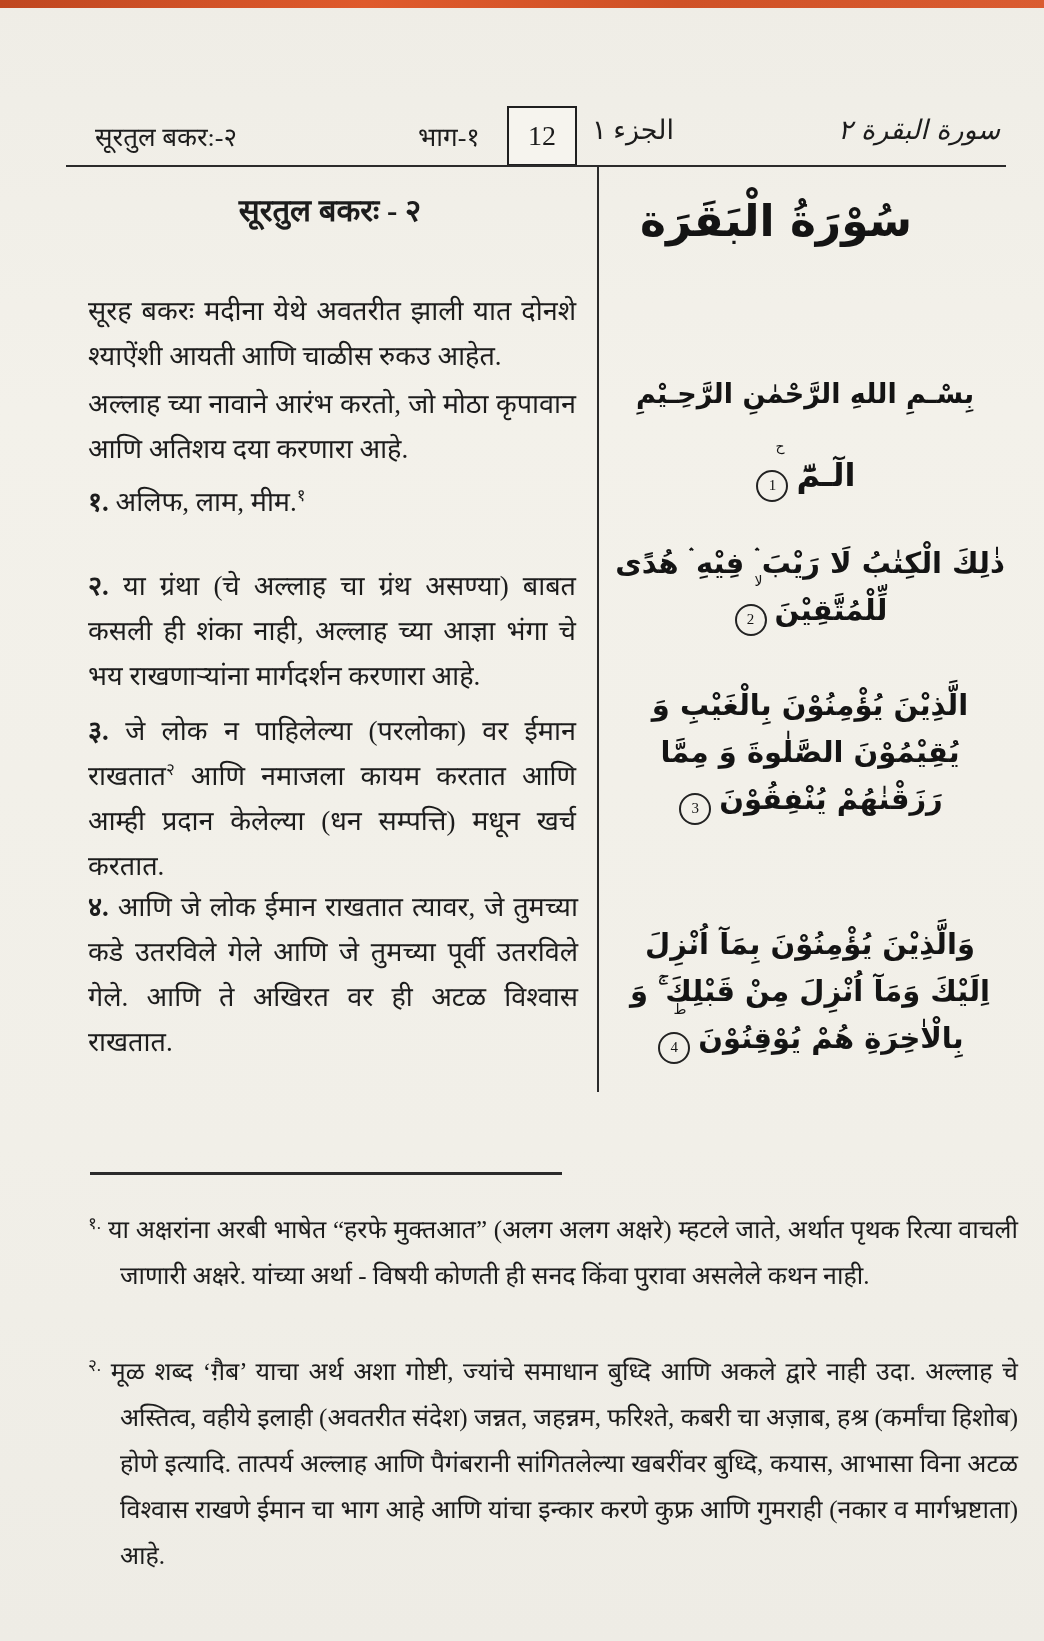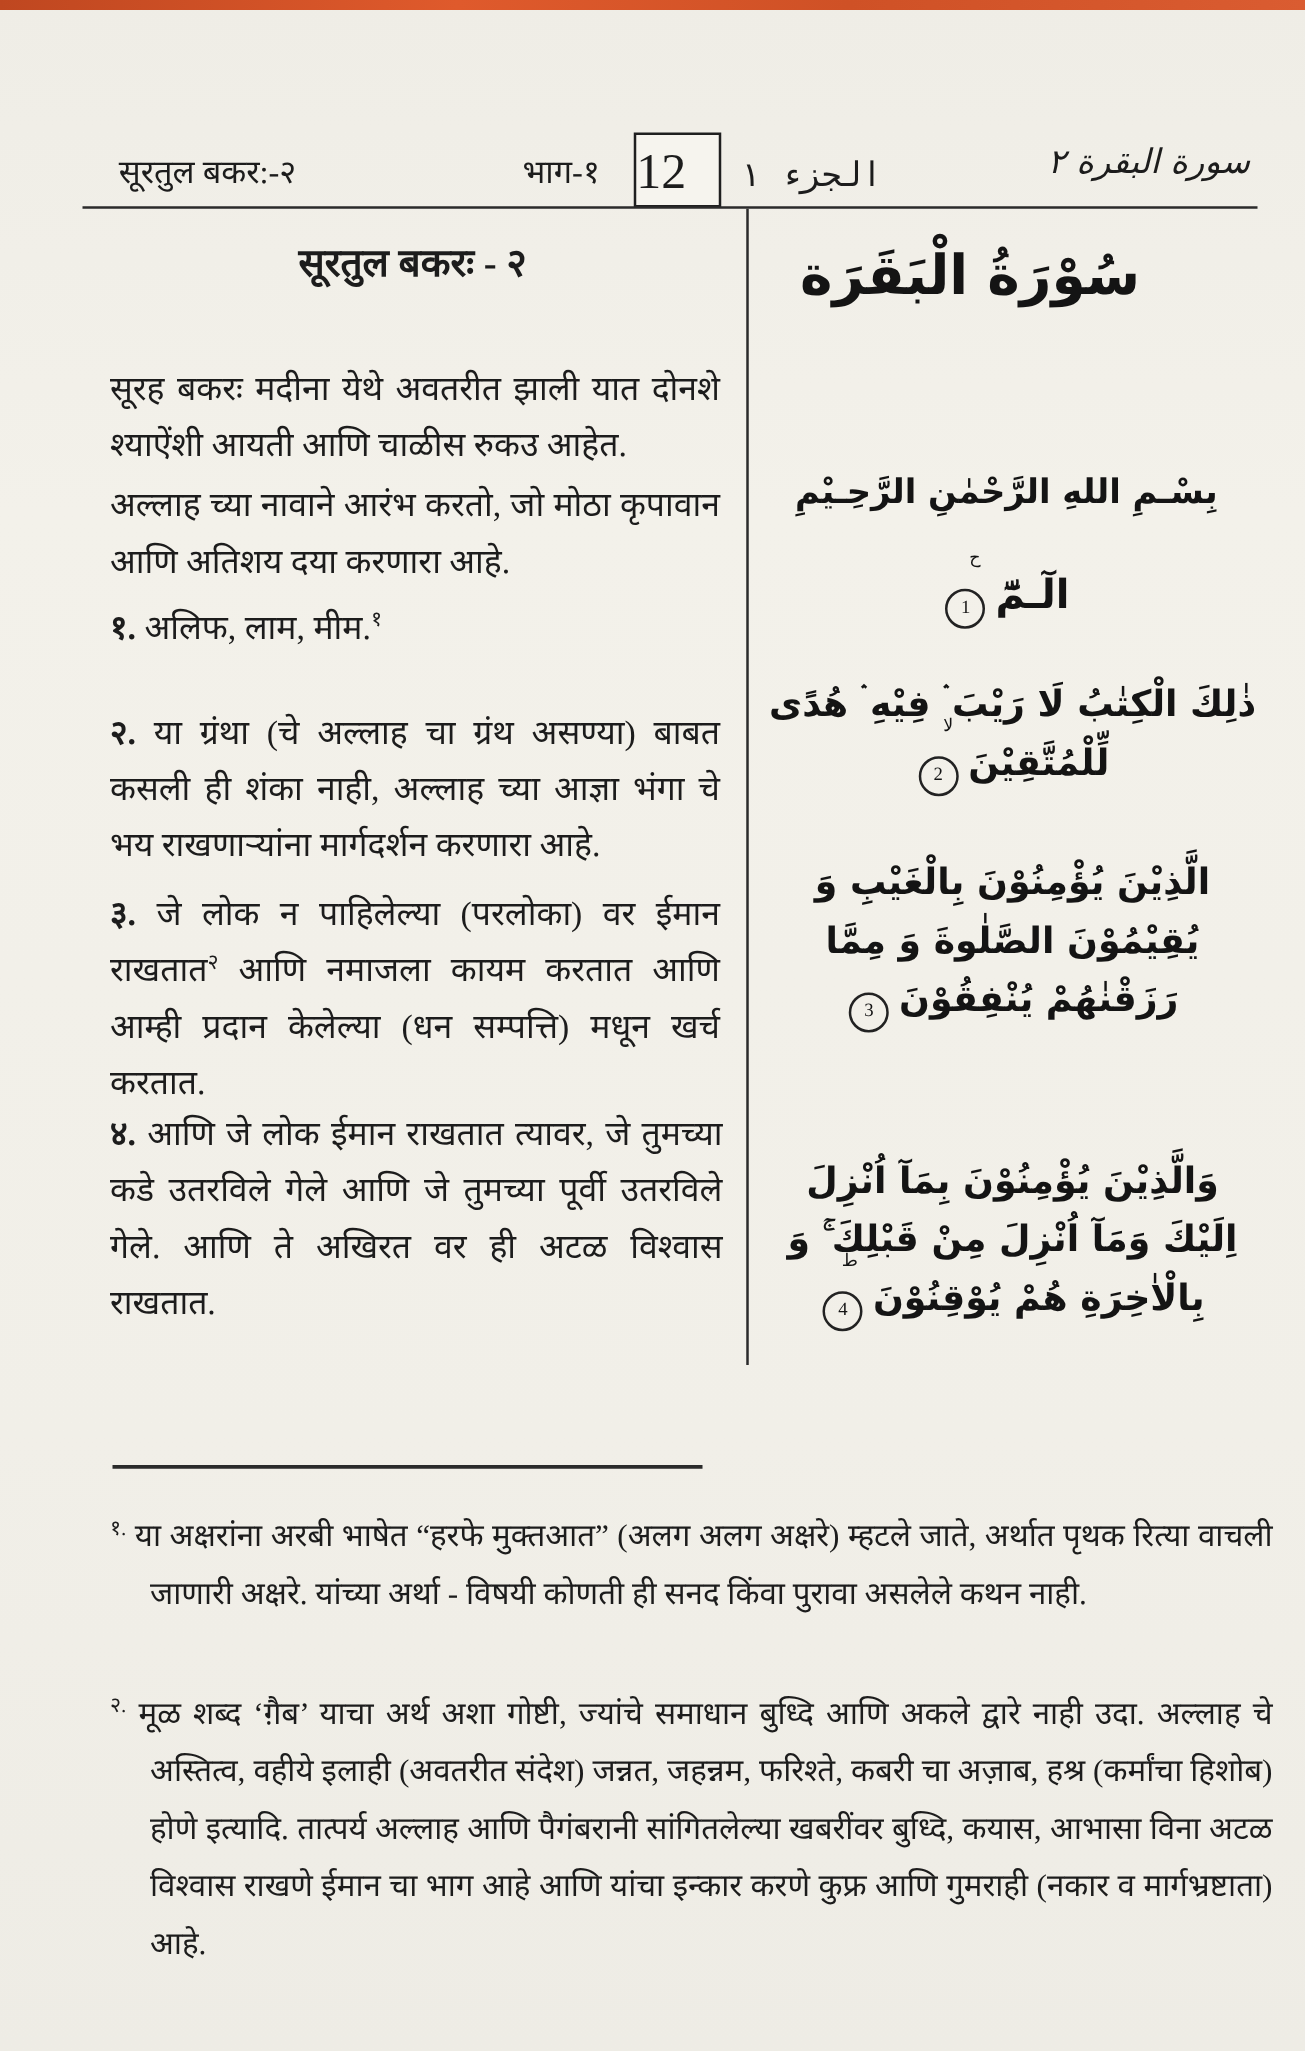--- a/index.html
+++ b/index.html
@@ -17,24 +17,24 @@
     background:linear-gradient(90deg,#bf4720 0%,#df5a2c 35%,#cf5126 65%,#da5c31 100%);
   }
   .abs{position:absolute;}
   
   .hdr{font-size:26px;white-space:nowrap;}
   .hdr-left{left:95px;top:118px;}
   .hdr-part{left:418px;top:118px;}
   .hdr-box{
     left:507px;top:106px;width:66px;height:56px;
     border:2px solid #1f1f1f;background:#f6f4ee;
-    display:flex;align-items:center;
-    font-size:40px;
+    display:flex;align-items:center;justify-content:center;
+    font-size:28px;
   }
-  .hdr-juz{left:592px;top:125px;font-size:27px;font-family:Liberation Mono, monospace;}
+  .hdr-juz{left:592px;top:114px;font-size:27px;font-family:Liberation Serif, serif;}
   .hdr-right{right:44px;top:114px;font-size:27px;font-family:"DejaVu Sans",sans-serif;font-style:italic;}
   .hdr-rule{left:66px;top:165px;width:940px;height:2px;background:#2b2b2b;}
   .divider{left:597px;top:167px;width:2px;height:925px;background:#2b2b2b;}
   
   .mar{font-size:27px;line-height:45px;text-align:justify;}
   .m-title{left:120px;top:188px;width:420px;text-align:center;font-size:31px;font-weight:bold;white-space:nowrap;}
   .m-intro{left:88px;top:262px;width:488px;}
   .m-bism{left:88px;top:355px;width:488px;}
   .m-v1{left:88px;top:453px;width:488px;}
   .m-v2{left:88px;top:537px;width:488px;}

